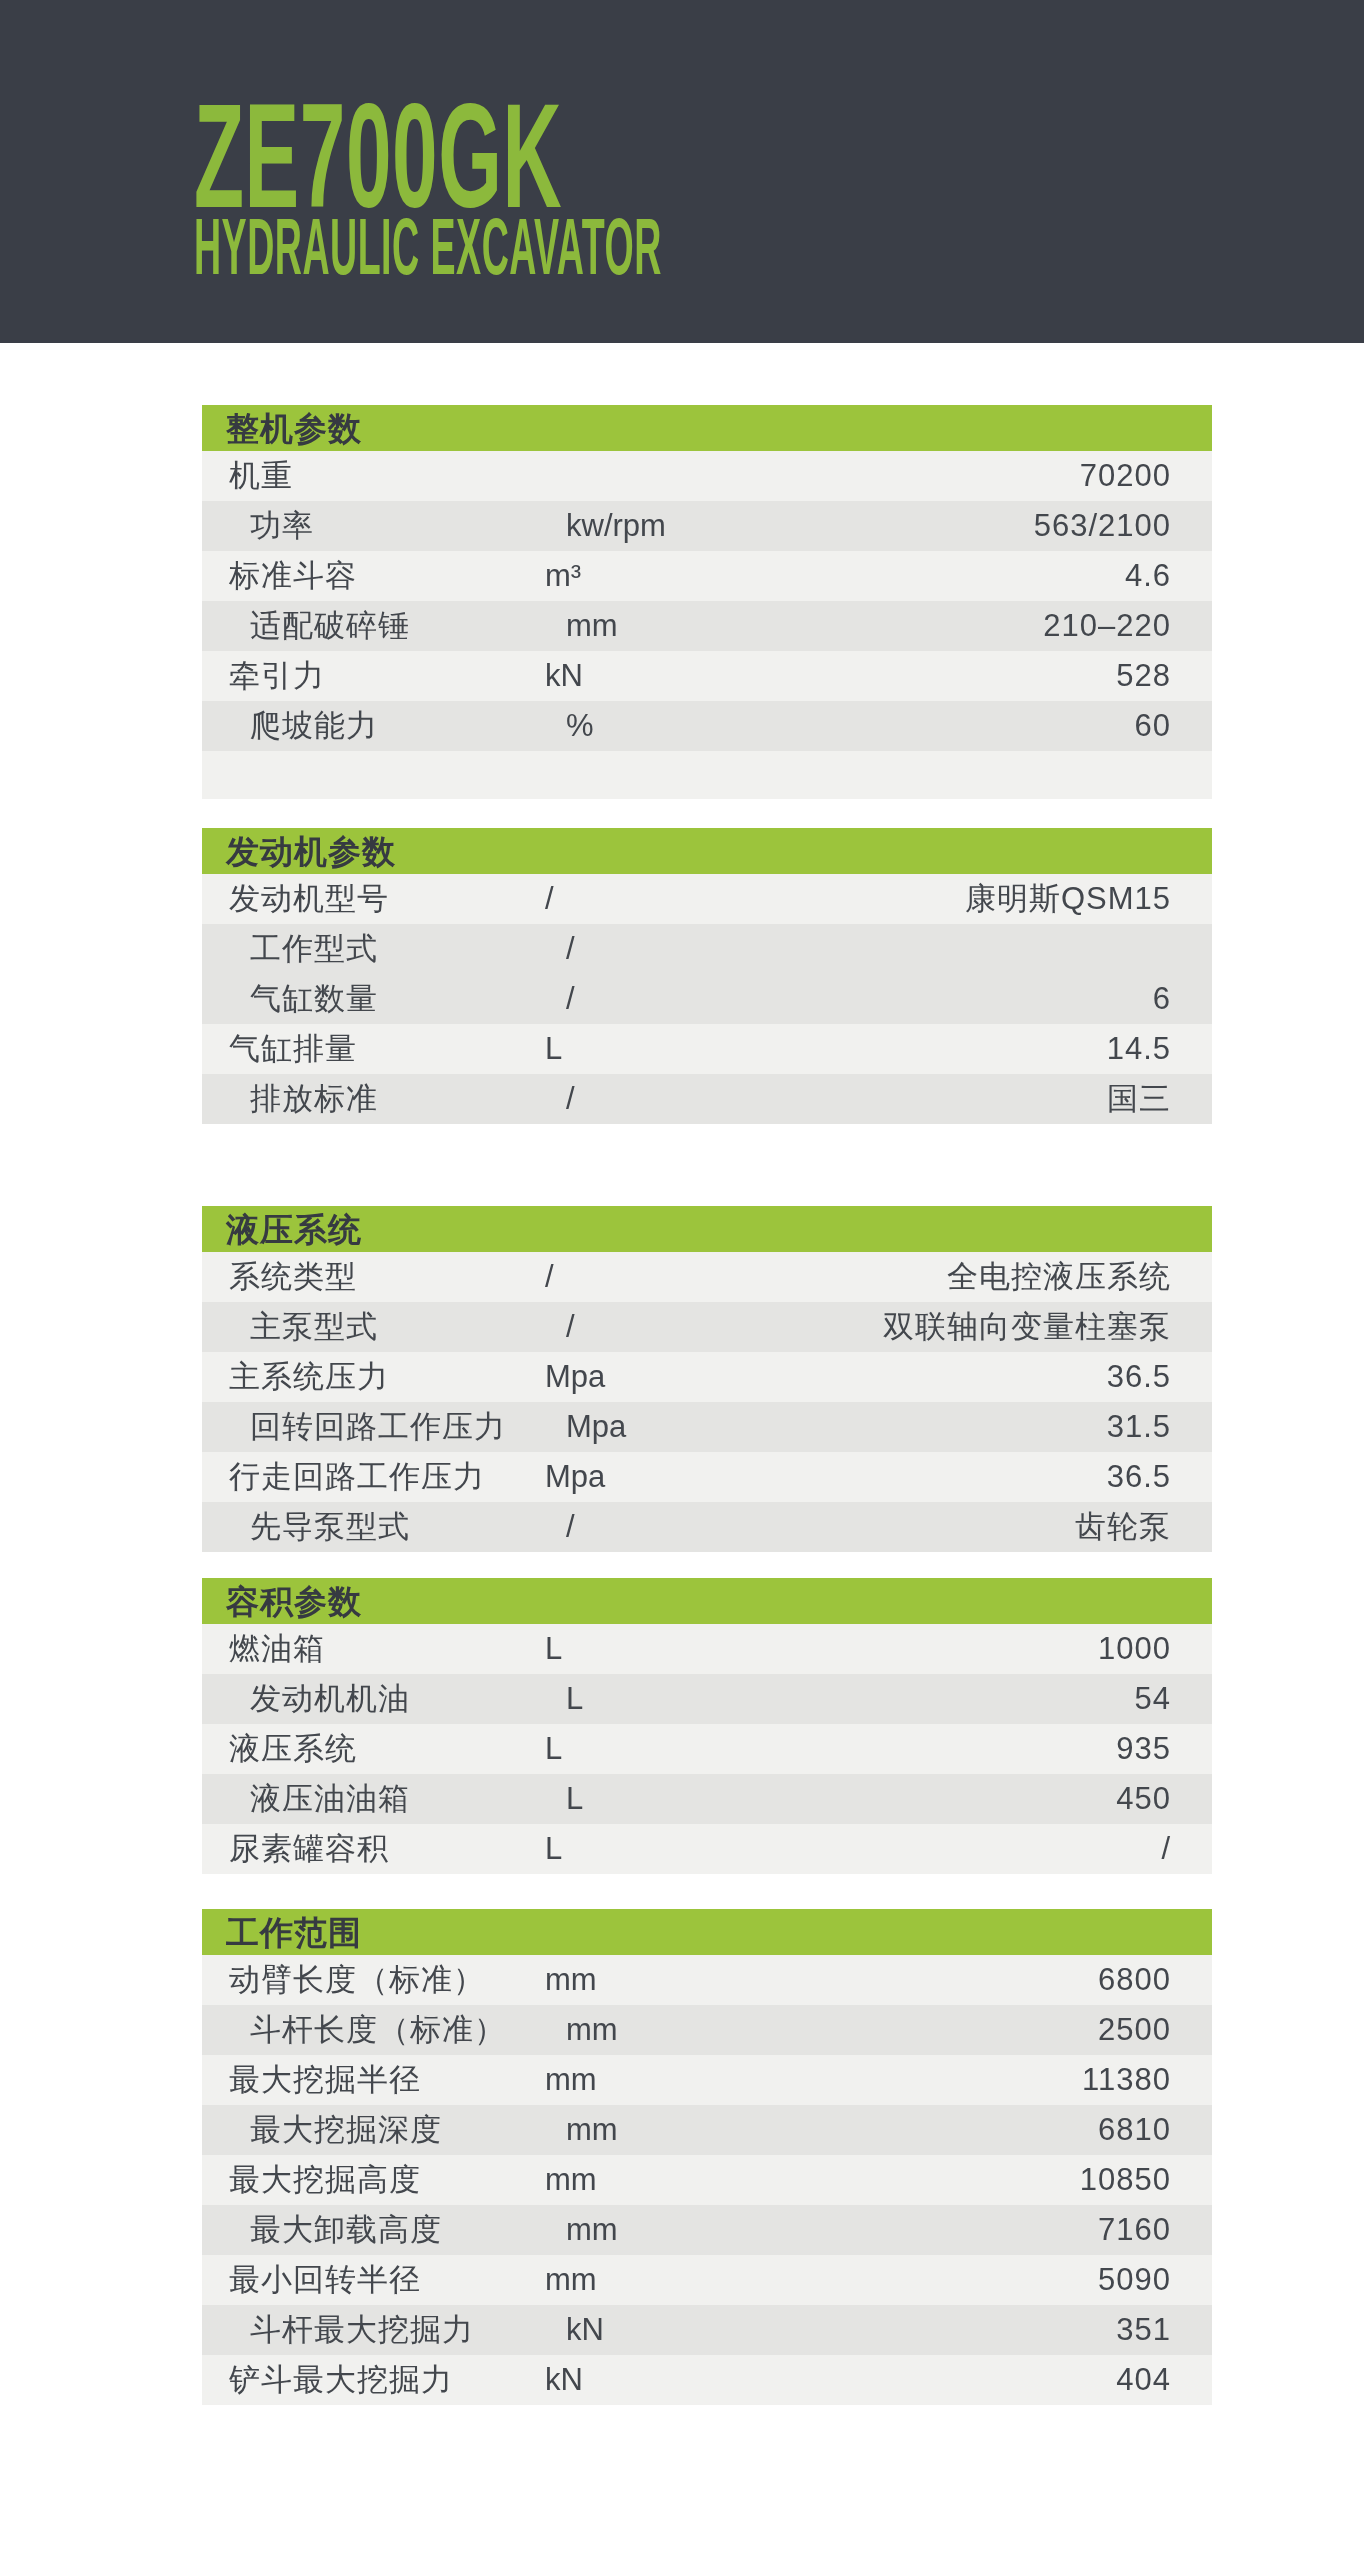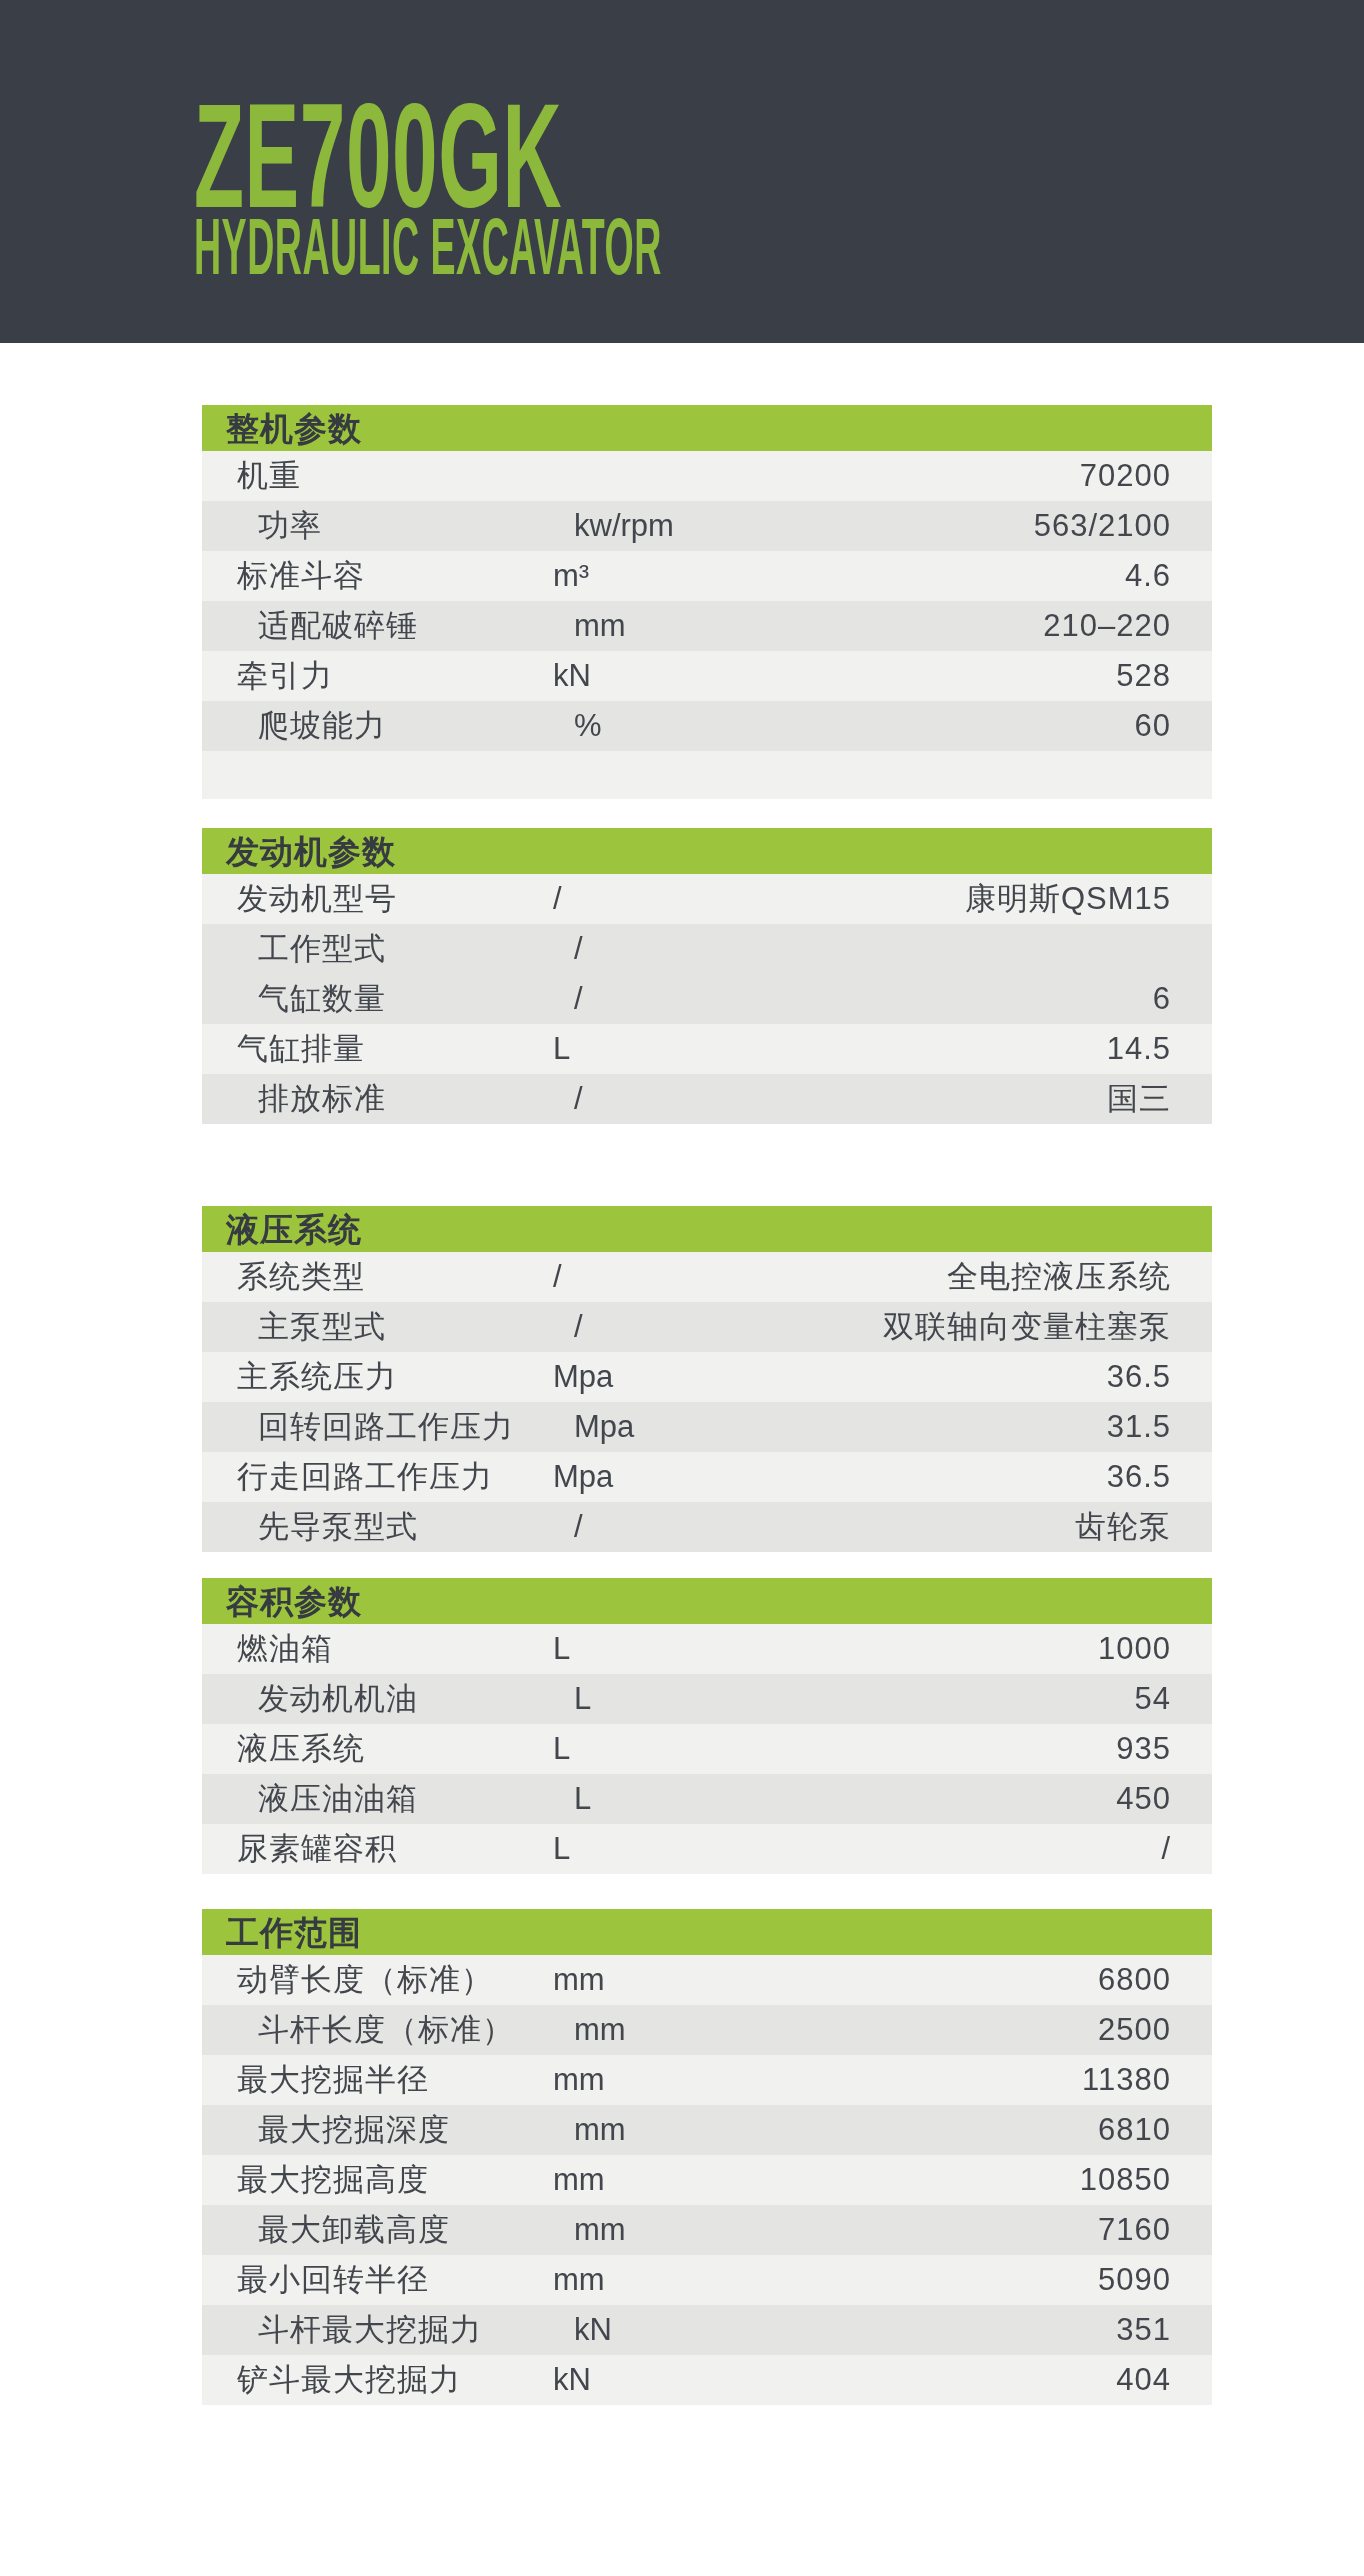--- a/index.html
+++ b/index.html
@@ -33,21 +33,21 @@
     line-height:47px; color:var(--header-text,#363a41); letter-spacing:1px;
   }
   .row {
     height:50px; display:flex; align-items:center;
     padding:0 41px 0 27px; box-sizing:border-box;
     font-size:31px; color:var(--text-dark,#43474d);
   }
   .row.light { background:var(--row-light,#f1f1ef); }
   .row.dark  { background:var(--row-dark,#e4e4e2);padding-left:48px; }
   .row.pad   { height:48px; }
-  .cell.label { width:316px; flex:0 0 316px; letter-spacing:1px; white-space:nowrap;margin-left:8px; }
+  .cell.label { width:316px; flex:0 0 316px; letter-spacing:1px; white-space:nowrap; }
   .cell.unit  { flex:1 1 auto; text-align:left; white-space:nowrap; }
   .cell.value { flex:0 0 auto; margin-left:auto; white-space:nowrap; letter-spacing:1px; }
 </style>
 </head>
 <body>
 
 <div class="page">
 
   <header class="banner">
     <div class="model">ZE700GK</div>

